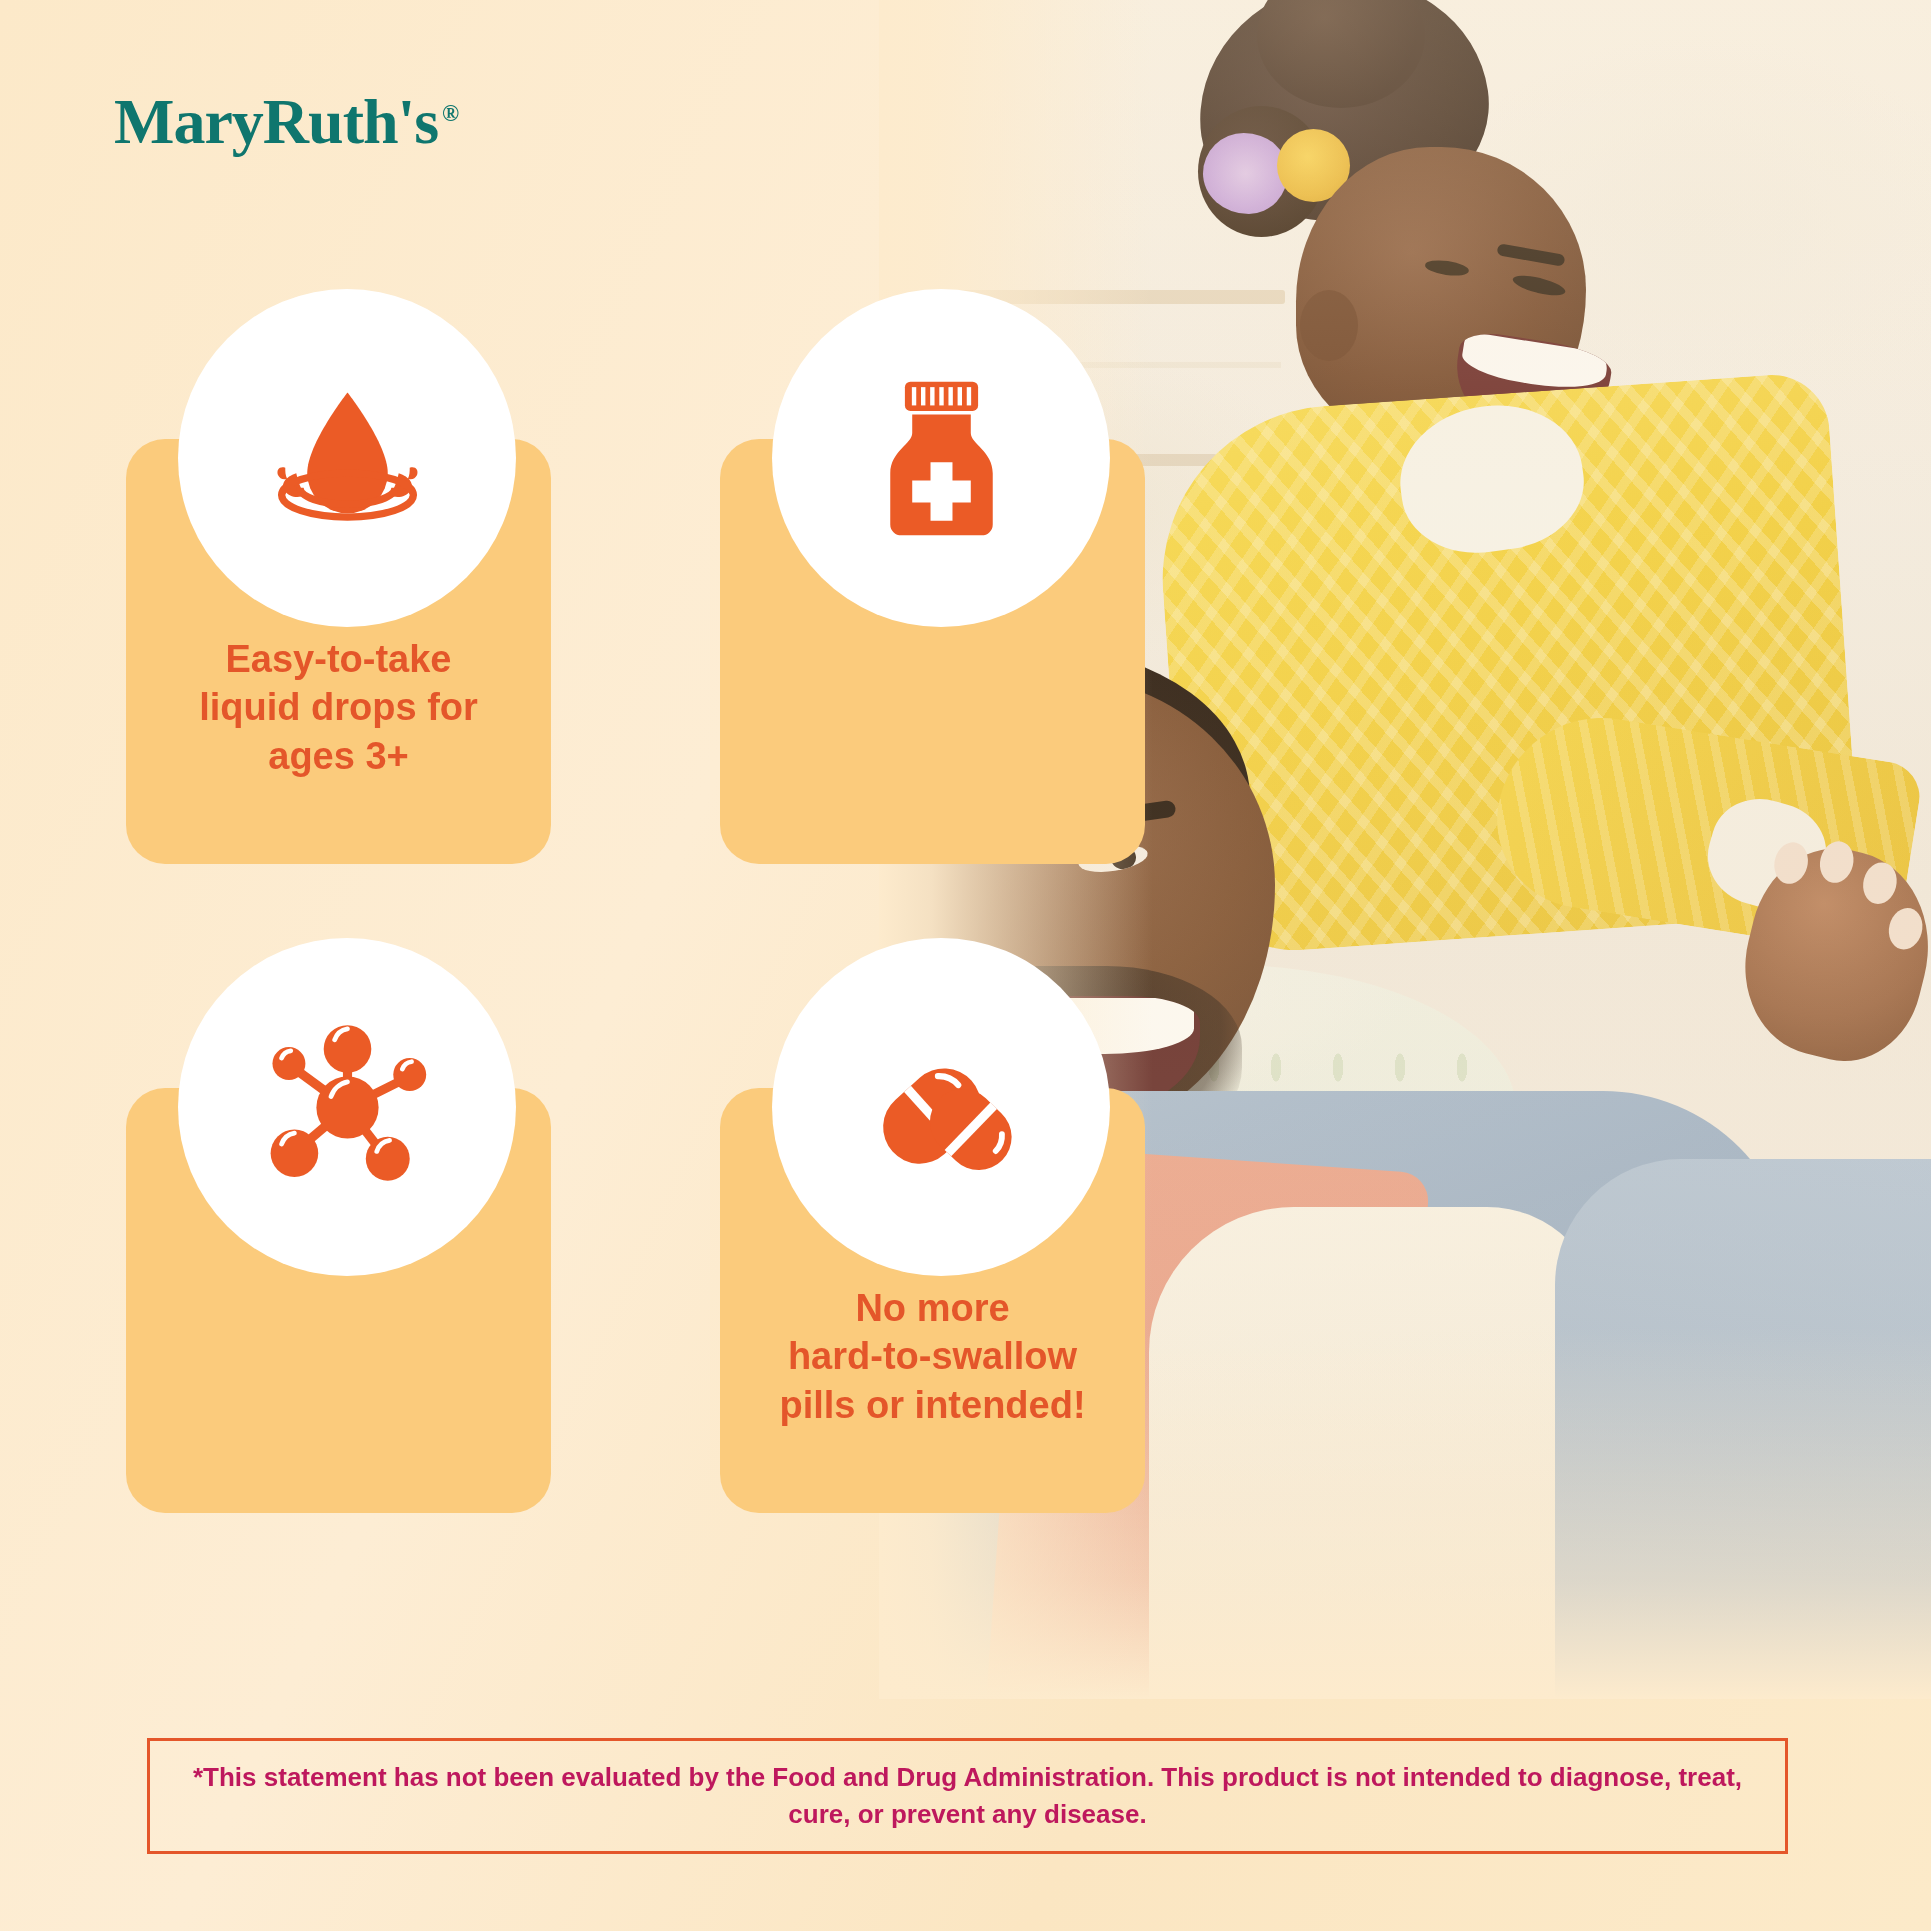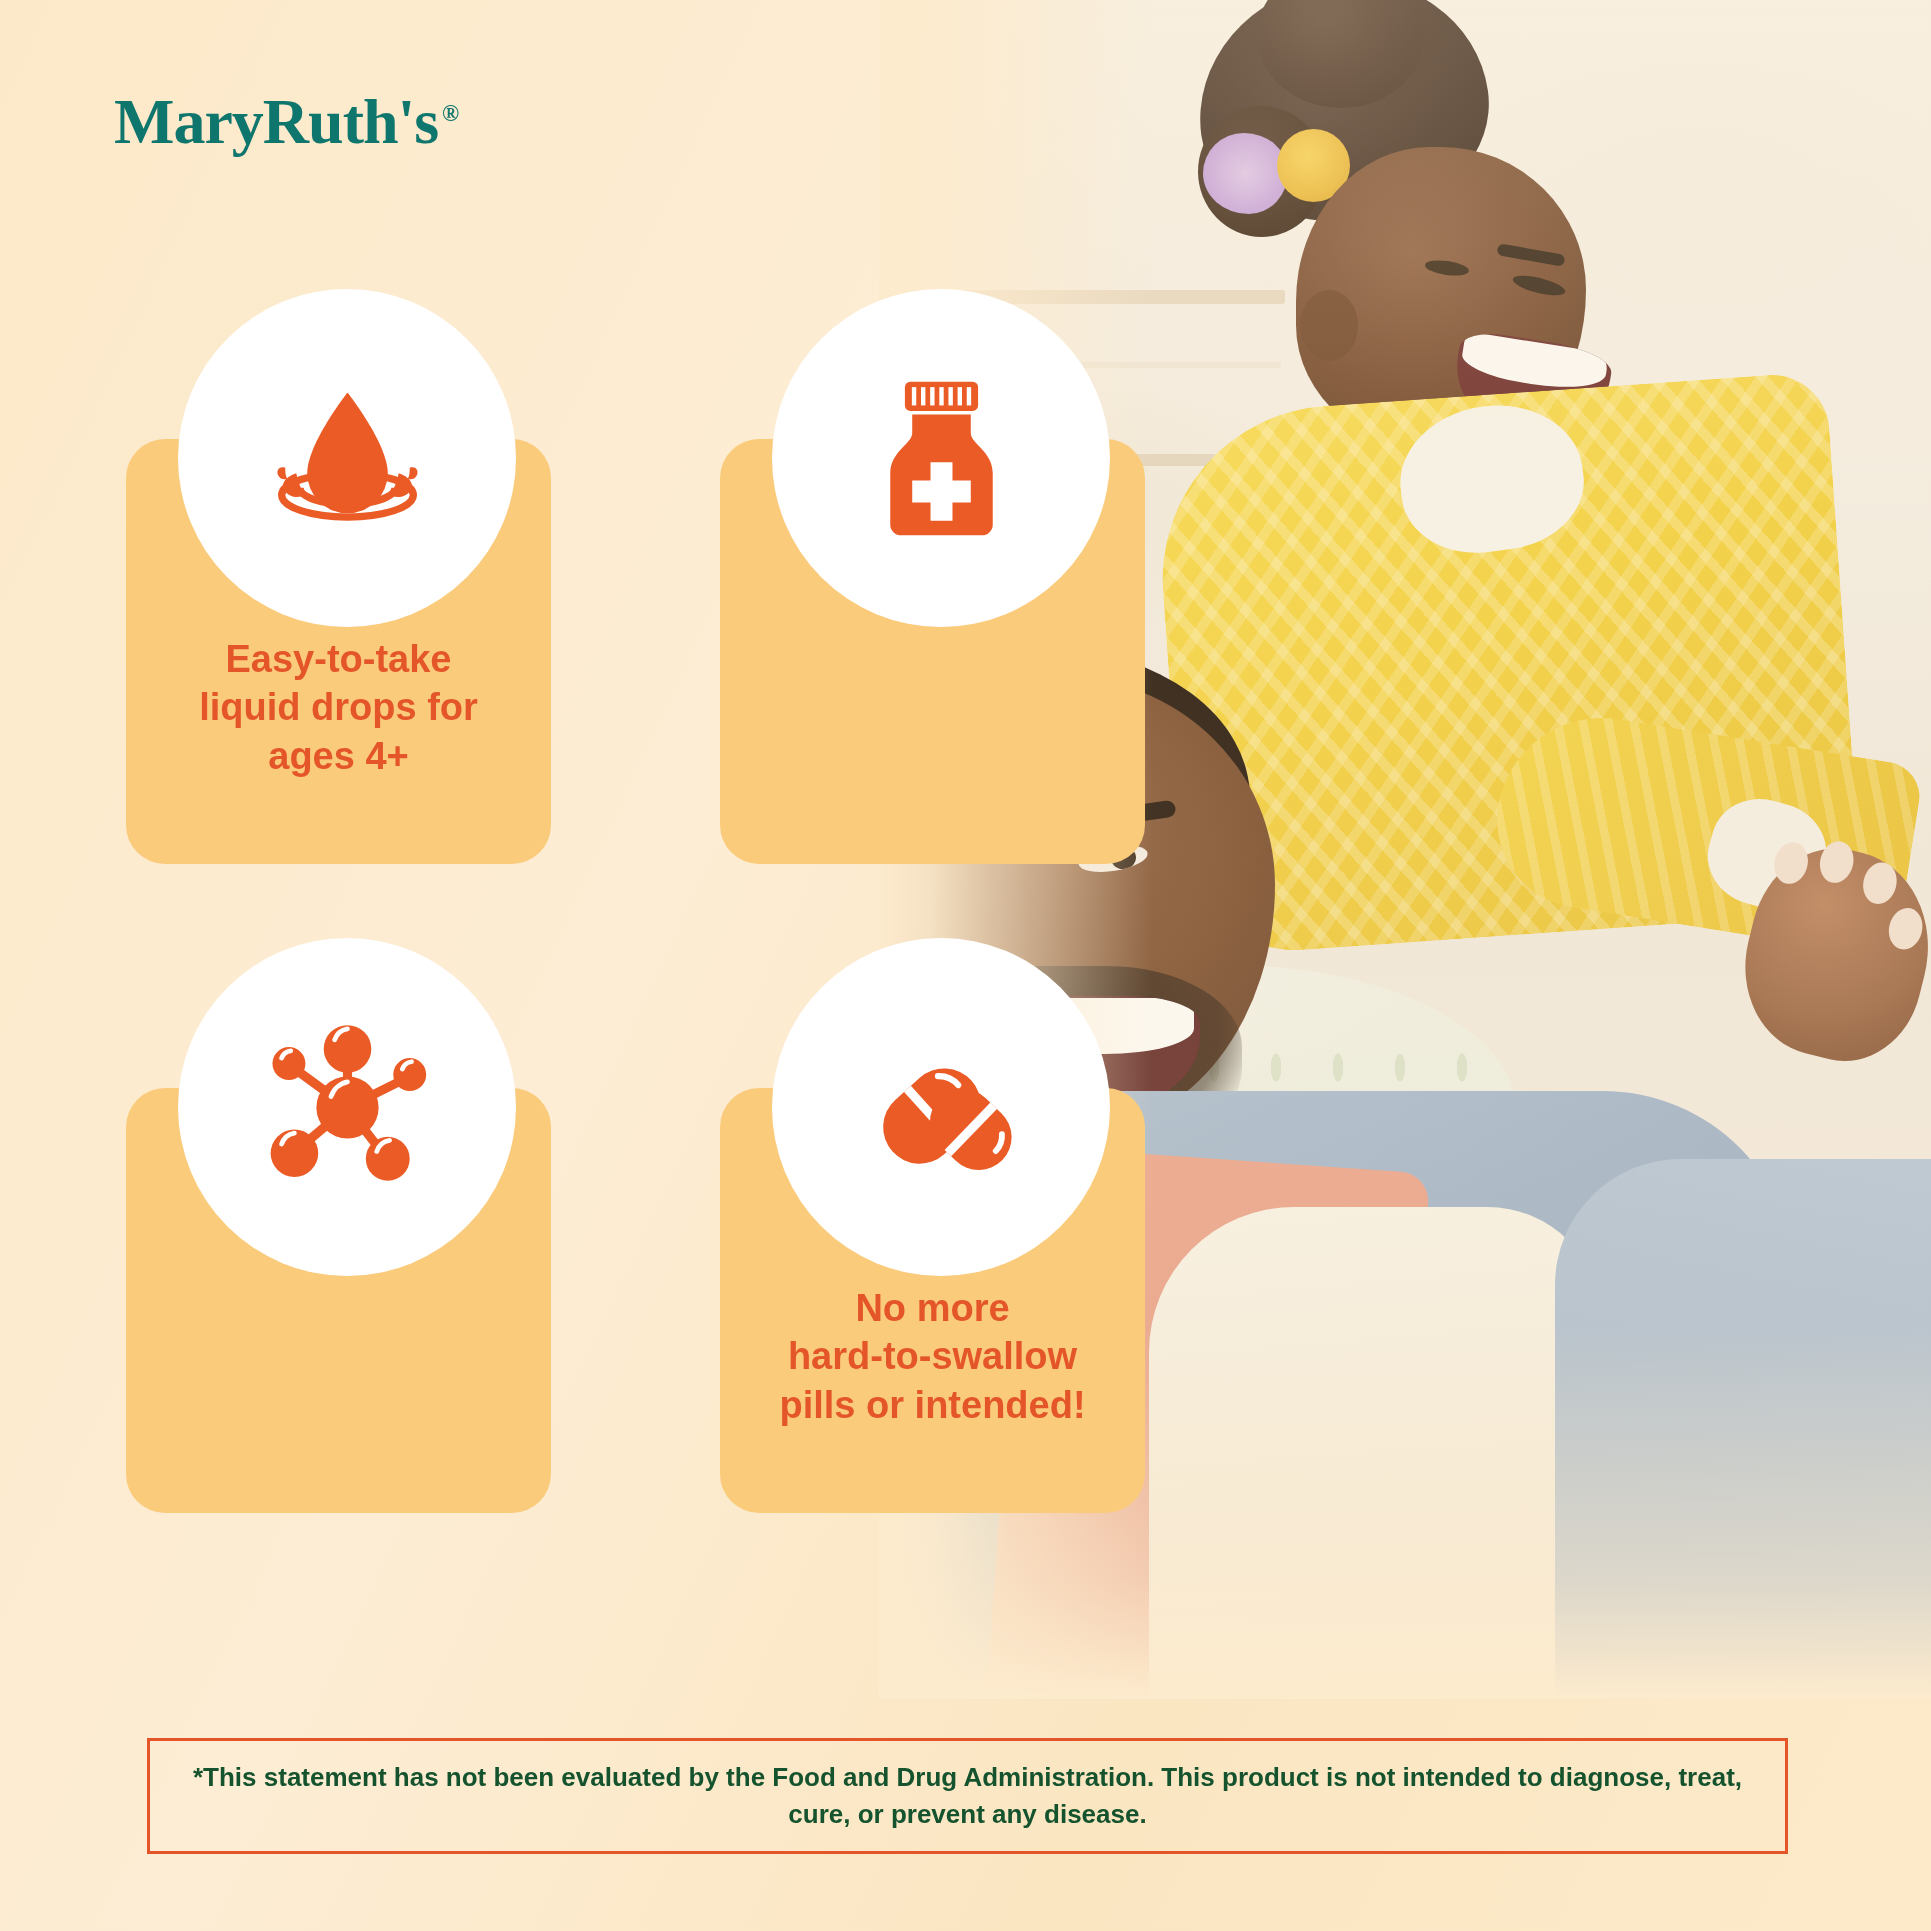--- a/index.html
+++ b/index.html
@@ -286,21 +286,21 @@
   .row2{ margin-top:60px; }
 
   
   .disclaimer{
     position:absolute; left:147px; top:1738px;
     width:1641px; height:116px;
     border:3.9px solid #E4562A;
     display:flex; align-items:center; justify-content:center;
   }
   .disclaimer p{
-    color:#14532d;
+    color:#be185d;
     font-size:26px;
     font-weight:bold;
     line-height:1.42;
     text-align:center;
     max-width:1583px;
   }
 </style>
 </head>
 <body>
 
@@ -377,21 +377,21 @@
           <path d="M22 58 c-6 2 -9 6 -6 10 2 3 7 4 11 2 -3 -4 -4 -8 -5 -12 Z" fill="#EB5B26"></path>
           <path d="M16 55 c-3 -1 -5 1 -4 4 1 2 3 3 5 2 -1 -2 -1 -4 -1 -6 Z" fill="#EB5B26"></path>
           <path d="M78 58 c6 2 9 6 6 10 -2 3 -7 4 -11 2 3 -4 4 -8 5 -12 Z" fill="#EB5B26"></path>
           <path d="M84 55 c3 -1 5 1 4 4 -1 2 -3 3 -5 2 1 -2 1 -4 1 -6 Z" fill="#EB5B26"></path>
           <path d="M14 70 a36 12 0 1 0 72 0 a36 12 0 1 0 -72 0 Z" fill="none" stroke="#EB5B26" stroke-width="4"></path>
           <path d="M24 66 a26 9 0 1 0 52 0" fill="none" stroke="#EB5B26" stroke-width="4"></path>
         </svg>
       </div>
       <div class="card-text">Easy-to-take
 liquid drops for
-ages 4+</div>
+ages 3+</div>
     </div>
 
     <div class="card">
       <div class="card-panel"></div>
       <div class="card-circle"></div>
       <div class="card-icon">
         <svg viewBox="0 0 100 100" aria-hidden="true">
           <rect x="30" y="8" width="40" height="16" rx="3" fill="#EB5B26"></rect>
           <g stroke="#fff" stroke-width="2.4">
             <line x1="35" y1="11" x2="35" y2="21"></line>

